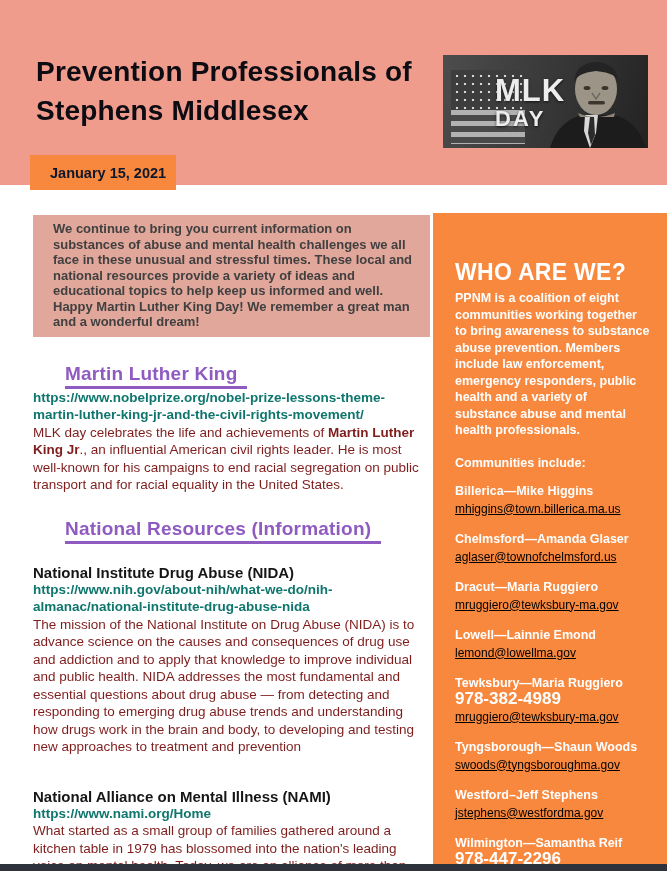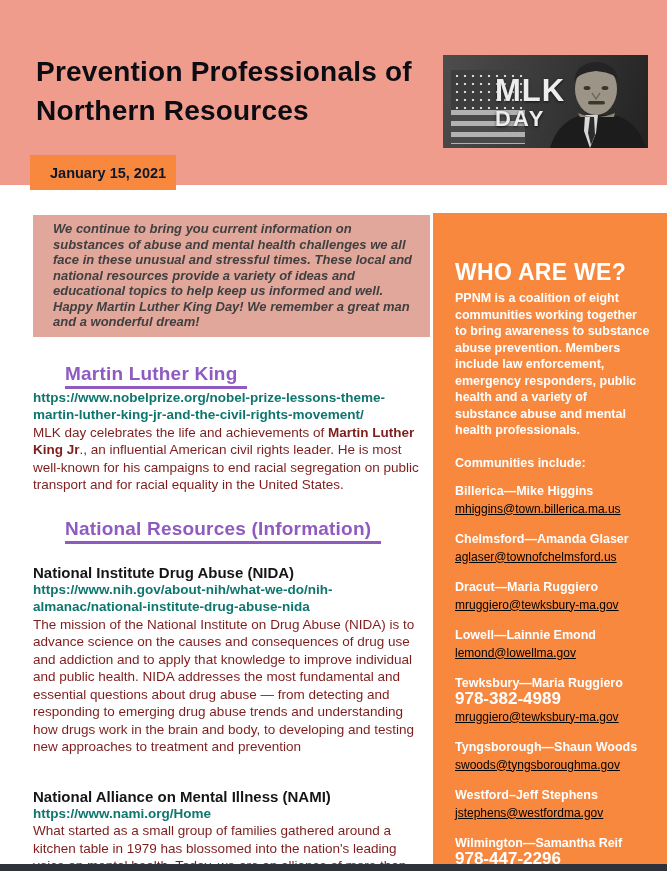--- a/index.html
+++ b/index.html
@@ -44,21 +44,20 @@
   .mlk-text .l1 { font-size:31px; font-weight:bold; letter-spacing:1px; }
   .mlk-text .l2 { font-size:22px; font-weight:bold; letter-spacing:2px; margin-top:2px; }
   .portrait { position:absolute; right:0; top:0; height:93px; width:118px; z-index:1; }
 
   
   .main { position:absolute; left:33px; top:213px; width:397px; }
   .intro-box {
     background:#E2A79B; margin-top:2px; padding:6px 12px 7px 20px;
     color:#404040; font-weight:bold; font-size:13px; line-height:15.5px;
     min-height:95px;
-    font-style:italic;
   }
   .section-heading {
     display:inline-block; color:#8F5BC1; font-weight:bold; font-size:19px;
     border-bottom:3px solid #8F5BC1; padding-right:10px; padding-bottom:1px;
     letter-spacing:0.2px;
     margin-left:32px;
   }
   .h-mlk { margin-top:26px; }
   .h-natres { margin-top:24px; margin-bottom:20px; }
   .doc-link {
@@ -90,21 +89,21 @@
   .bottom-bar { position:absolute; left:0; top:864px; width:667px; height:7px; background:#2E323B; }
 </style>
 </head>
 <body>
 
 <div class="page">
 
   <div class="header">
     <div class="title">
       <div>Prevention Professionals of</div>
-      <div>Northern Resources</div>
+      <div>Stephens Middlesex</div>
     </div>
 
     <div class="mlk-img">
       <div class="flag">
         <div class="flag-stars"></div>
         <div class="flag-stripes"></div>
       </div>
       <div class="mlk-text">
         <div class="l1">MLK</div>
         <div class="l2">DAY</div>

